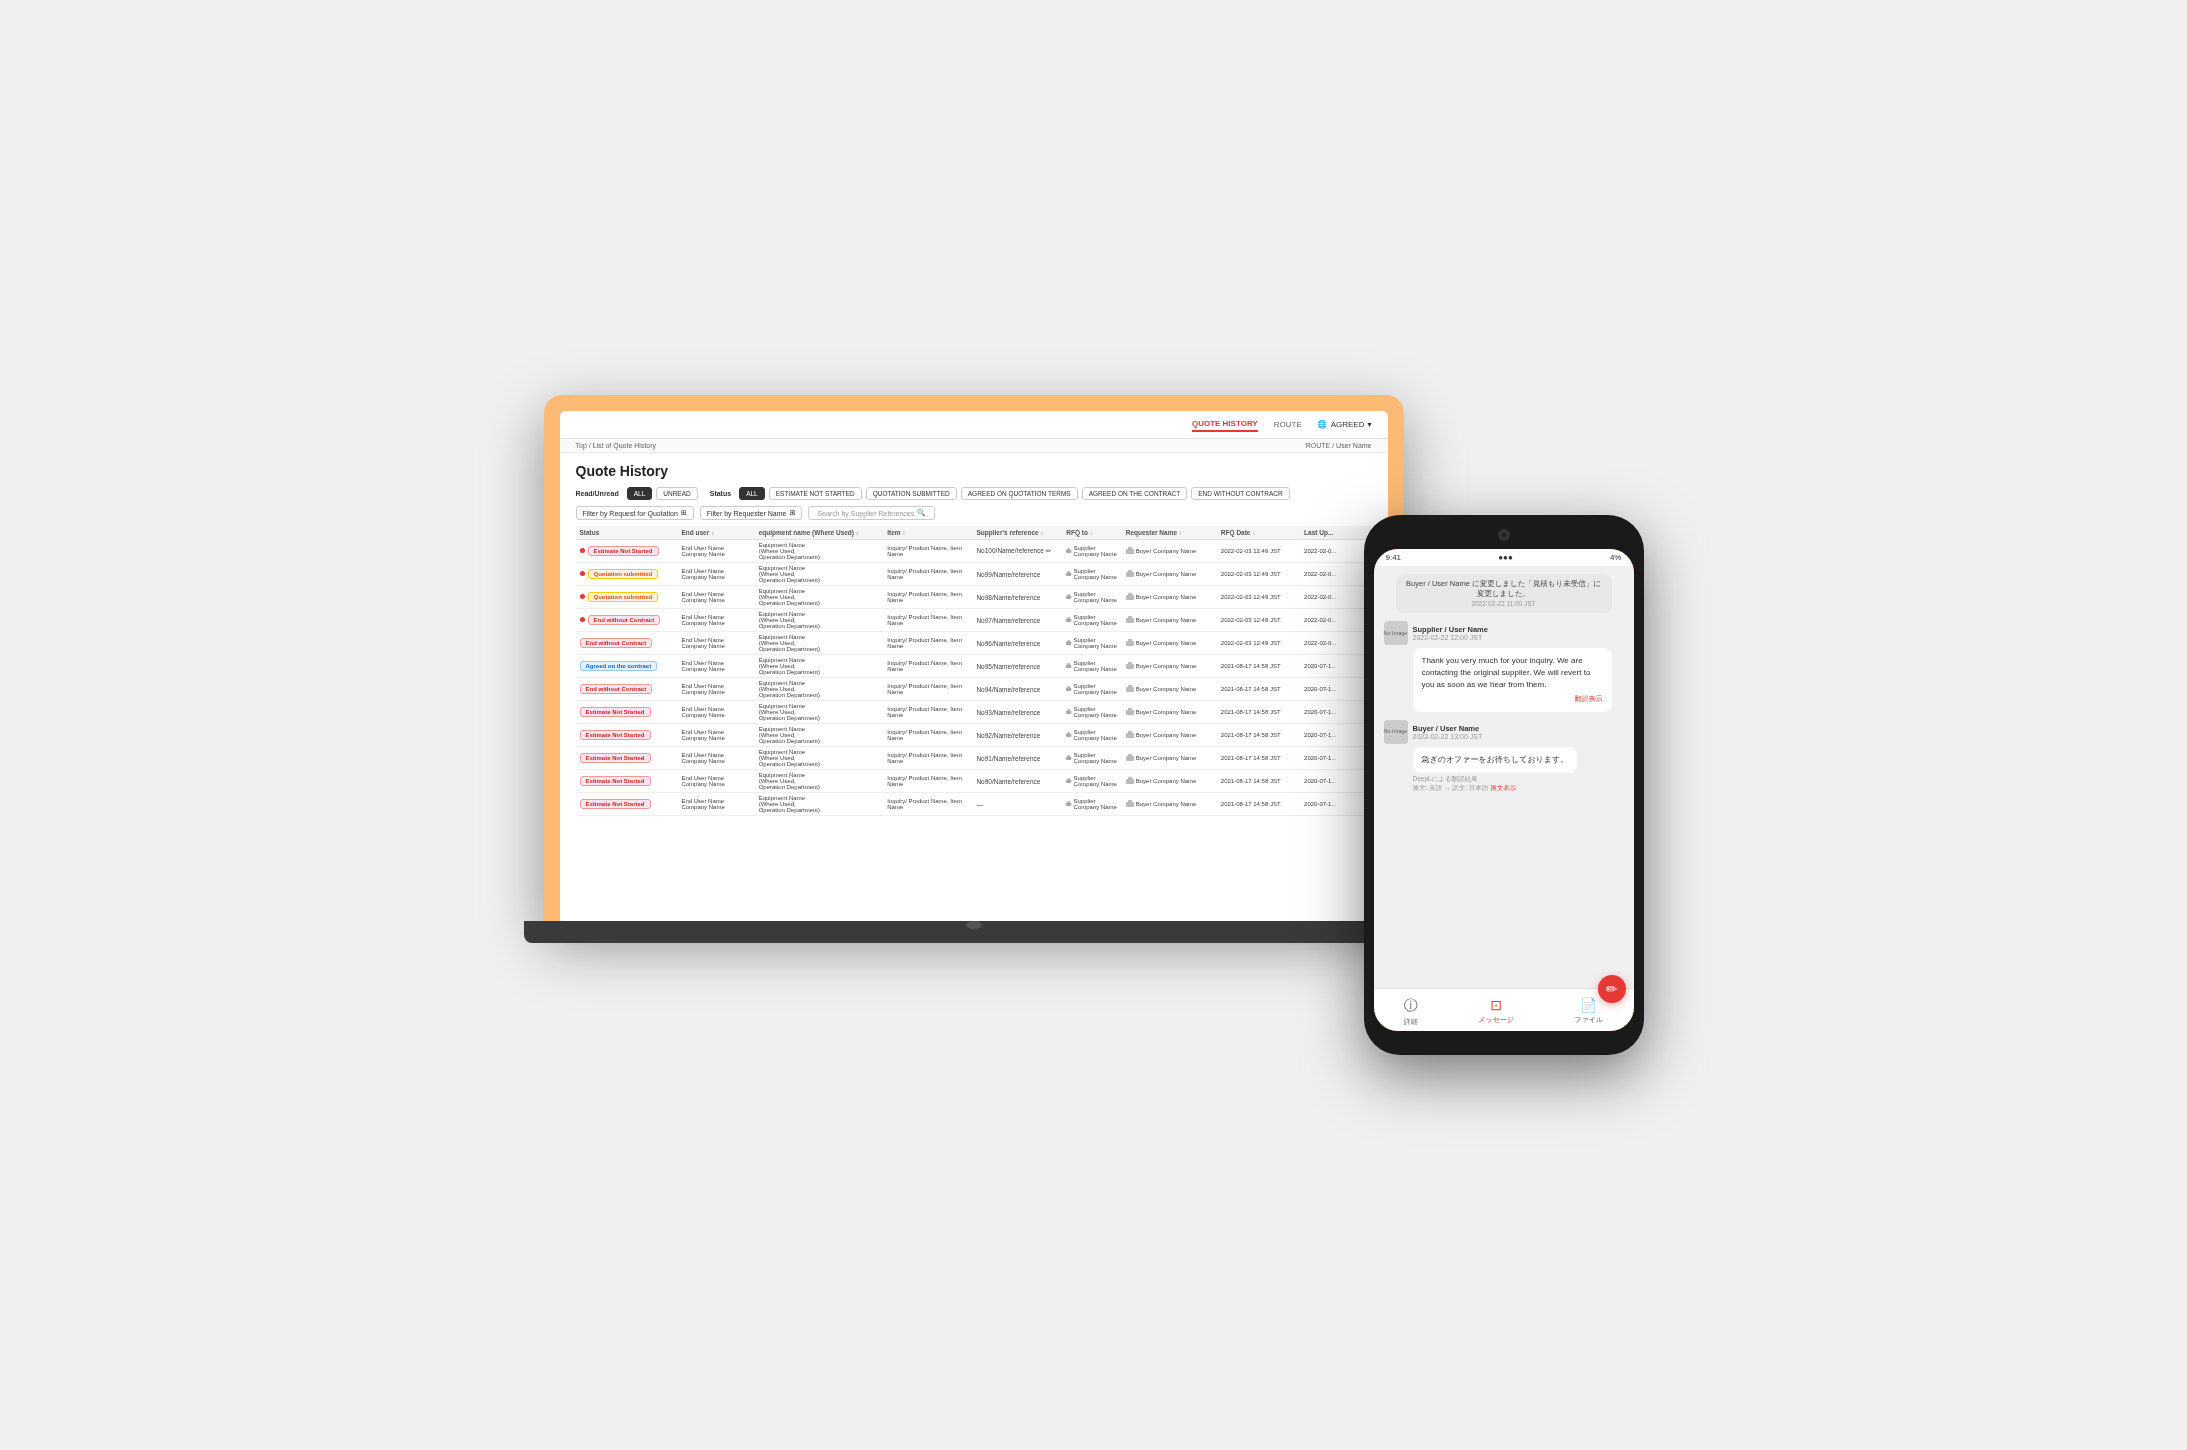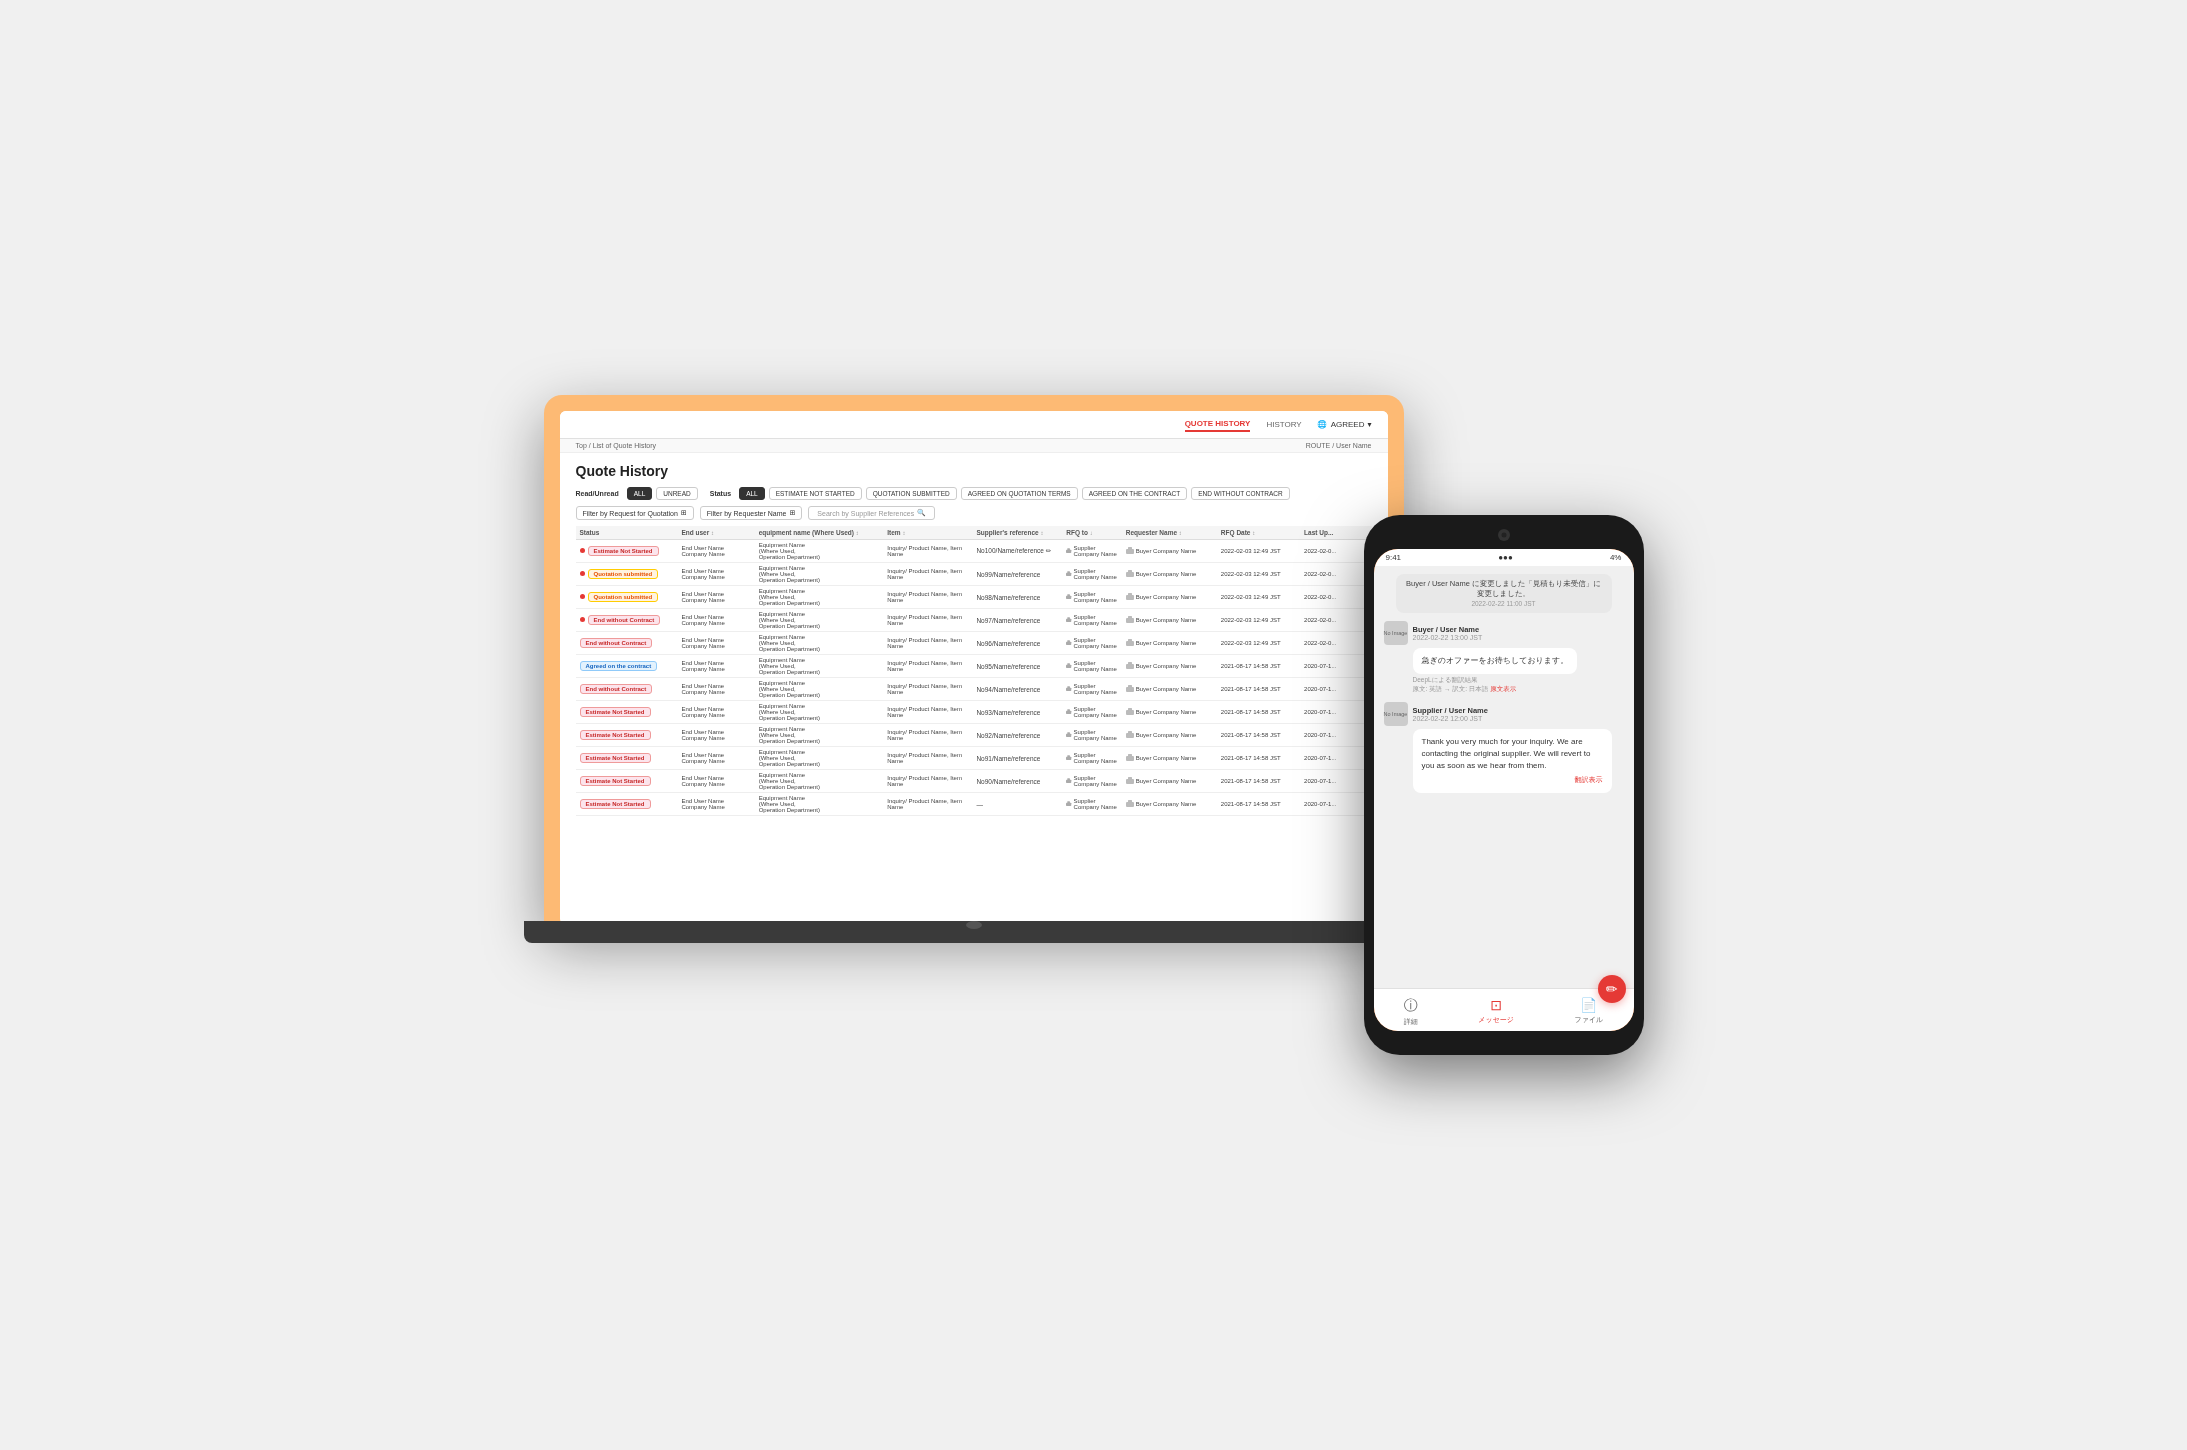--- a/index.html
+++ b/index.html
@@ -443,21 +443,21 @@
 <body>
 
 <div class="scene">
 
   <div class="laptop">
     <div class="laptop-outer">
       <div class="laptop-screen">
 
         <div class="screen-header">
           <span class="nav-link active">QUOTE HISTORY</span>
-          <span class="nav-link">HISTORY</span>
+          <span class="nav-link">ROUTE</span>
           <span class="lang-selector">
             <span>🌐</span>
             <span>AGREED</span>
             <span>▾</span>
           </span>
         </div>
 
         <div class="breadcrumb-bar">
           <span>
             <span>Top</span>
@@ -918,42 +918,42 @@
           <span>●●●</span>
           <span>4%</span>
         </div>
 
         <div class="chat-container" id="chat-container">
         <div class="chat-msg system-msg"><span>Buyer / User Name に変更しました「見積もり未受信」に変更しました。</span><br><span style="font-size:6.5px;color:#999">2022-02-22 11:00 JST</span></div>
             <div class="chat-msg" style="align-self: flex-start;">
       <div class="msg-header">
         <div class="msg-avatar" style="font-size:5.5px;line-height:1.2;text-align:center">No Image</div>
         <div>
+          <div class="msg-sender">Supplier / User Name</div>
+          <div class="msg-time">2022-02-22 12:00 JST</div>
+        </div>
+      </div>
+      <div class="msg-bubble">Thank you very much for your inquiry. We are contacting the original supplier. We will revert to you as soon as we hear from them.<a class="translate-link">翻訳表示</a></div>
+
+    </div>
+            <div class="chat-msg" style="align-self: flex-start;">
+      <div class="msg-header">
+        <div class="msg-avatar" style="font-size:5.5px;line-height:1.2;text-align:center">No Image</div>
+        <div>
           <div class="msg-sender">Buyer / User Name</div>
           <div class="msg-time">2022-02-22 13:00 JST</div>
         </div>
       </div>
       <div class="msg-bubble">急ぎのオファーをお待ちしております。</div>
 
         <div class="translation-note">
           DeepLによる翻訳結果<br>
           <span>原文: 英語 → 訳文: 日本語</span>
           <span class="original-link"> 原文表示</span>
         </div>
-    </div>
-            <div class="chat-msg" style="align-self: flex-start;">
-      <div class="msg-header">
-        <div class="msg-avatar" style="font-size:5.5px;line-height:1.2;text-align:center">No Image</div>
-        <div>
-          <div class="msg-sender">Supplier / User Name</div>
-          <div class="msg-time">2022-02-22 12:00 JST</div>
-        </div>
-      </div>
-      <div class="msg-bubble">Thank you very much for your inquiry. We are contacting the original supplier. We will revert to you as soon as we hear from them.<a class="translate-link">翻訳表示</a></div>
-
     </div>
           </div>
 
         <div class="fab-button">✏</div>
 
         <div class="phone-bottom-nav">
           <div class="nav-item">
             <span class="nav-icon">ⓘ</span>
             <span class="nav-label">詳細</span>
           </div>

